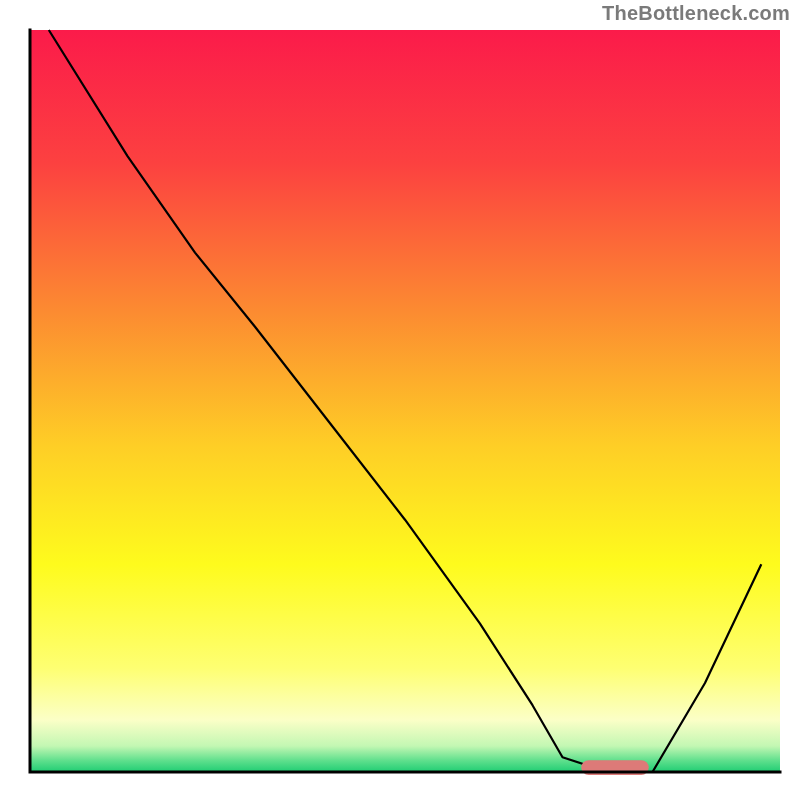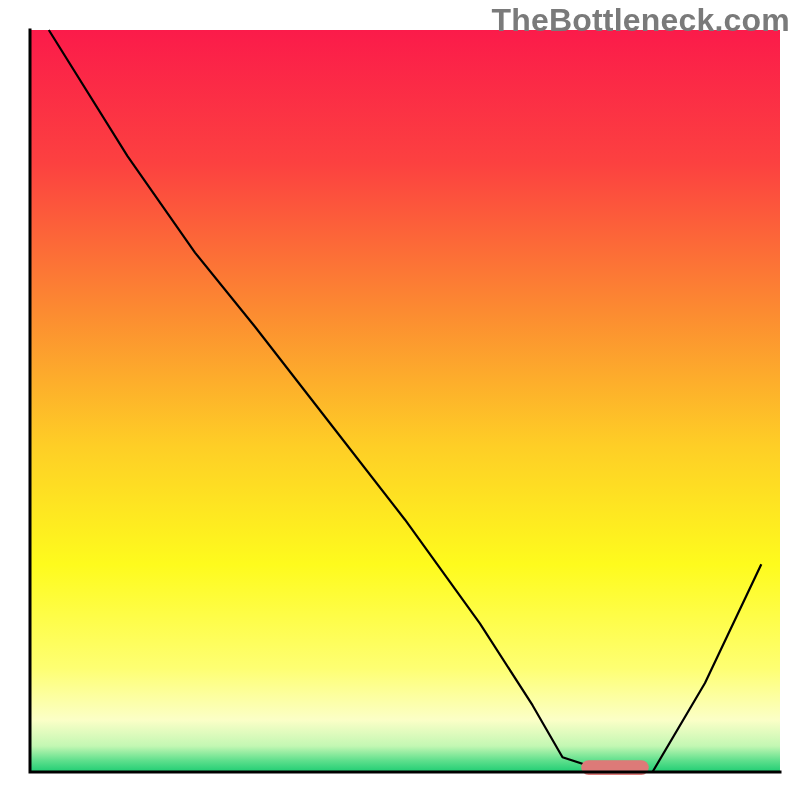--- a/index.html
+++ b/index.html
@@ -12,21 +12,21 @@
   }
   .container {
     position: relative;
     width: 800px;
     height: 800px;
   }
   .watermark {
     position: absolute;
     top: 2px;
     right: 10px;
-    font-size: 32px;
+    font-size: 20px;
     font-weight: 600;
     color: #7a7a7a;
     letter-spacing: 0.2px;
     z-index: 10;
   }
   svg {
     position: absolute;
     top: 0;
     left: 0;
   }

